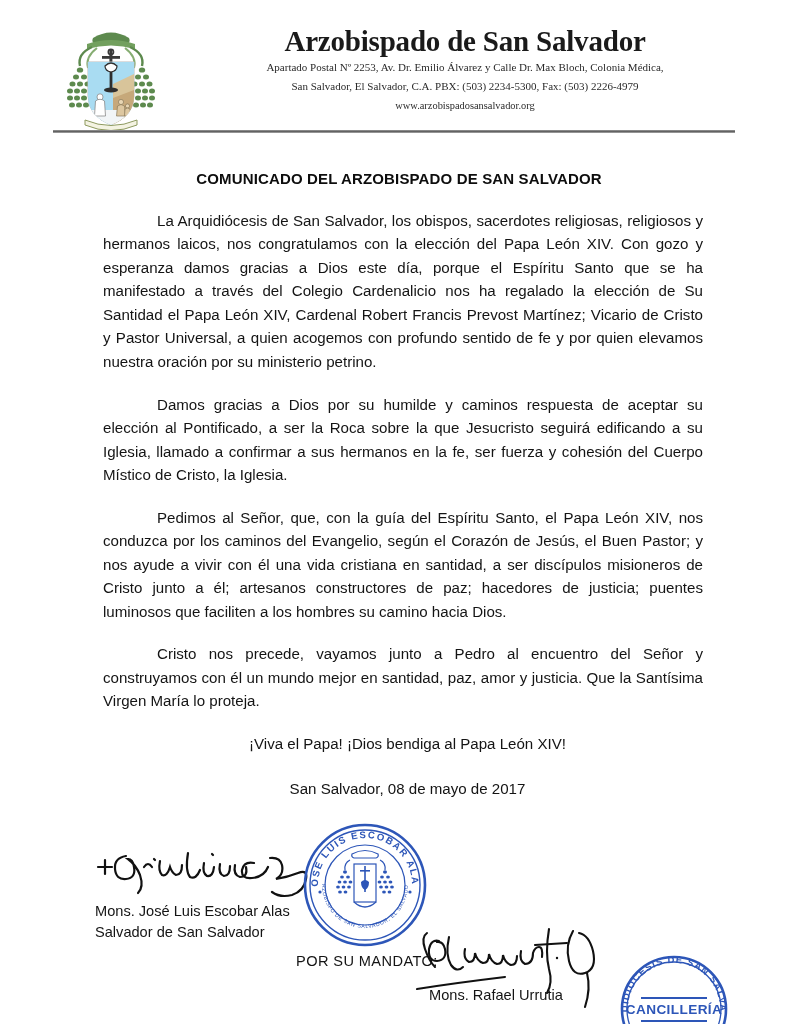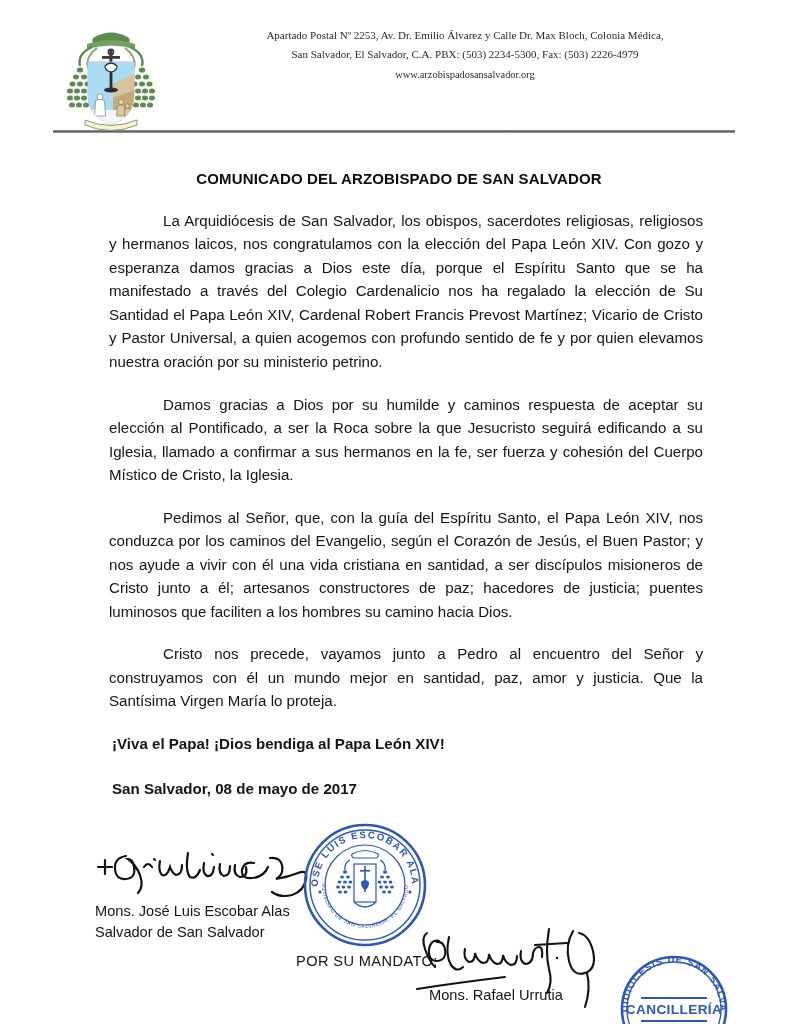--- a/index.html
+++ b/index.html
@@ -81,33 +81,32 @@
   .body-wrap {
     margin: 0 auto;
     padding-top: 18px;
     width: 608px;
   }
   .para {
     text-align: justify;
     text-indent: 54px;
     font-size: 15.1px;
     line-height: 1.56;
-    margin: 0 0 19px 14px;
+    margin: 0 0 19px 8px;
     color: #141414;
     hyphens: none;
   }
   .plain {
-    text-align: left;
+    text-align: center;
     text-indent: 0;
     font-size: 15.1px;
     line-height: 1.56;
     margin: 0 0 19px 0;
     padding-left: 17px;
     color: #141414;
-    font-weight: bold;
   }
   .plain.viva { margin-bottom: 22px; }
   .plain.date { margin-bottom: 0; padding-left: 17px; }
 
   
   .sig-area {
     position: relative;
     margin-top: 34px;
     height: 268px;
   }
@@ -251,20 +250,21 @@
       <circle cx="64" cy="78" r="2.6" fill="#e8d6b4" stroke="#8a7a5a" stroke-width="0.7"></circle>
       <path d="M60.5 82 Q64 79 67.5 82 L68.5 92 L59.5 92 Z" fill="#ddc7a0" stroke="#8a7a5a" stroke-width="0.7"></path>
       <circle cx="70.5" cy="82" r="2.1" fill="#e8d6b4" stroke="#8a7a5a" stroke-width="0.7"></circle>
       <path d="M68 85 Q70.5 83 73 85 L73.6 92 L67.4 92 Z" fill="#ddc7a0" stroke="#8a7a5a" stroke-width="0.7"></path>
     </g>
 
     <path d="M28 96 Q54 107 80 96 L80 101 Q54 112 28 101 Z" fill="#f4f3e2" stroke="#8e9a5f" stroke-width="1"></path>
   </svg>
 
   <div class="header-text">
+    <div class="org-title">Arzobispado de San Salvador</div>
     <div class="addr-line">Apartado Postal Nº 2253, Av. Dr. Emilio Álvarez y Calle Dr. Max Bloch, Colonia Médica,</div>
     <div class="addr-line">San Salvador, El Salvador, C.A. PBX: (503) 2234-5300, Fax: (503) 2226-4979</div>
     <div class="addr-web">www.arzobispadosansalvador.org</div>
   </div>
 
   <div class="rule"></div>
 </div>
 
 <div class="doc-title">
   <div>COMUNICADO DEL ARZOBISPADO DE SAN SALVADOR</div>

